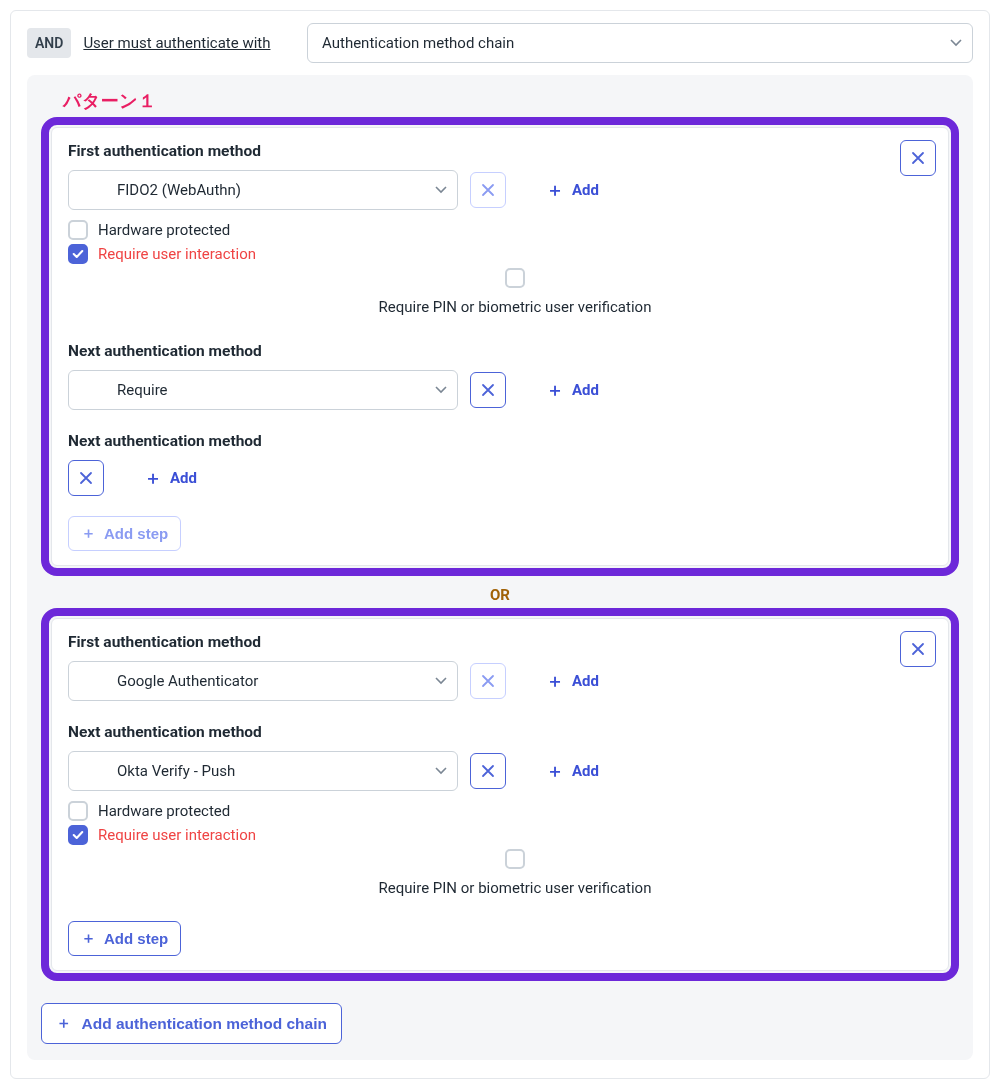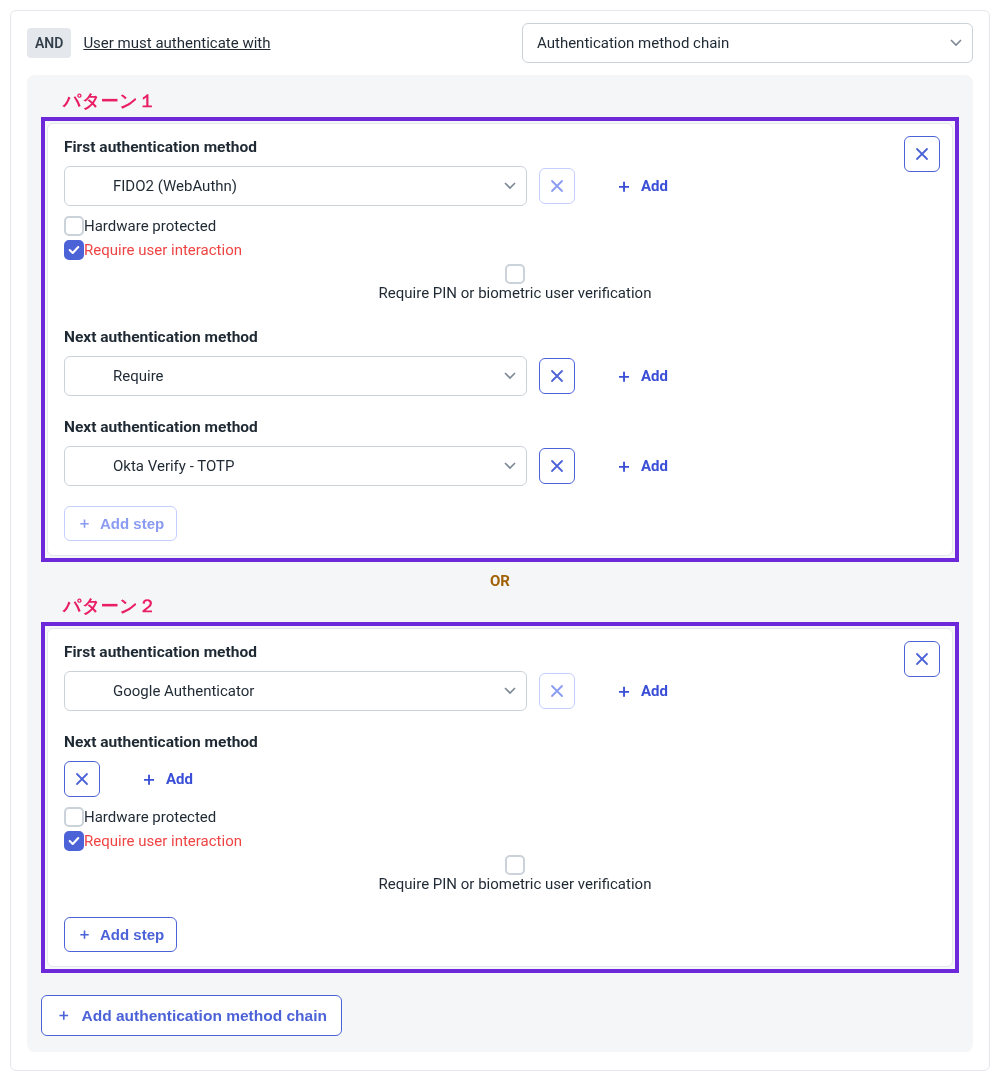--- a/index.html
+++ b/index.html
@@ -28,21 +28,21 @@
     border-radius: 4px;
     padding: 7px 8px;
     font-weight: 600;
     font-size: 14px;
     color: #323f4b;
   }
   .top-label { flex: 0 0 auto; text-decoration: underline; }
   .top-spacer { flex: 1; }
   .top-select {
     flex: none;
-    width: 451px;
+    width: 666px;
   }
   .select {
     position: relative;
     border: 1px solid #cbd2d9;
     border-radius: 6px;
     background: #fff;
     height: 40px;
     display: flex;
     align-items: center;
     padding: 0 32px 0 14px;
@@ -63,22 +63,22 @@
     position: relative;
   }
   .pattern-label {
     color: #e91e63;
     font-weight: 700;
     font-size: 18px;
     margin: 0 0 4px 22px;
     letter-spacing: 0.5px;
   }
   .pattern-box {
-    border: 4px solid #6d28d9;
-    border-radius: 0;
+    border: 8px solid #6d28d9;
+    border-radius: 16px;
     padding: 2px;
     margin-bottom: 8px;
   }
   .panel {
     background: #fff;
     border: 1px solid #e4e7eb;
     border-radius: 6px;
     padding: 14px 16px 14px;
     position: relative;
   }
@@ -100,21 +100,21 @@
   .group-title {
     font-weight: 700;
     margin: 0 0 10px;
     font-size: 15.5px;
   }
   .method-row {
     display: flex;
     align-items: center;
     gap: 12px;
   }
-  .method-select { width: 463px; padding-left: 48px; }
+  .method-select { width: 390px; padding-left: 48px; }
   .remove-btn {
     width: 36px;
     height: 36px;
     border: 1.5px solid #4c63d8;
     border-radius: 6px;
     background: #fff;
     color: #4c63d8;
     display: flex;
     align-items: center;
     justify-content: center;
@@ -128,20 +128,21 @@
     color: #3b4fd6;
     font-weight: 700;
     cursor: pointer;
     margin-left: 28px;
   }
   .add-link .plus { font-size: 18px; line-height: 1; }
   .opts { margin: 10px 0 0 0; }
   .opt-row {
     display: flex;
     align-items: center;
+    gap: 10px;
     margin: 4px 0;
     font-size: 15px;
   }
   .opt-row.indent { margin-left: 30px; flex-direction: column; }
   .cb {
     width: 20px; height: 20px;
     border: 2px solid #cbd2d9;
     border-radius: 5px;
     background: #fff;
     flex: none;
@@ -268,44 +269,35 @@
               <button class="remove-btn">
                 <svg width="14" height="14" viewBox="0 0 14 14">
                   <path d="M2 2 L12 12 M12 2 L2 12" stroke="currentColor" stroke-width="1.8" stroke-linecap="round"></path>
                 </svg>
               </button>
               <span class="add-link">
                 <span class="plus">＋</span>
                 <span>Add</span>
               </span>
             </div><div class="section-gap"></div><div class="group-title">Next authentication method</div><div class="method-row">
-              <div class="select method-select">
-                <span>Okta Verify - TOTP</span>
-                <span class="caret">
-                  <svg width="12" height="12" viewBox="0 0 12 12">
-                    <path d="M1 3 L6 8 L11 3" stroke="currentColor" stroke-width="1.6" fill="none"></path>
-                  </svg>
-                </span>
-              </div>
               <button class="remove-btn">
                 <svg width="14" height="14" viewBox="0 0 14 14">
                   <path d="M2 2 L12 12 M12 2 L2 12" stroke="currentColor" stroke-width="1.8" stroke-linecap="round"></path>
                 </svg>
               </button>
               <span class="add-link">
                 <span class="plus">＋</span>
                 <span>Add</span>
               </span>
             </div><button class="addstep-btn muted">
               <span class="plus">＋</span>
               <span>Add step</span>
             </button></div>
         </div>
         <div class="or-sep">OR</div>
-        <div class="pattern-label">パターン２</div>
         <div class="pattern-box">
           <div class="panel"><button class="panel-close">
               <svg width="14" height="14" viewBox="0 0 14 14">
                 <path d="M2 2 L12 12 M12 2 L2 12" stroke="currentColor" stroke-width="1.8" stroke-linecap="round"></path>
               </svg>
             </button><div class="group-title">First authentication method</div><div class="method-row">
               <div class="select method-select">
                 <span>Google Authenticator</span>
                 <span class="caret">
                   <svg width="12" height="12" viewBox="0 0 12 12">
@@ -316,20 +308,28 @@
               <button class="remove-btn muted">
                 <svg width="14" height="14" viewBox="0 0 14 14">
                   <path d="M2 2 L12 12 M12 2 L2 12" stroke="currentColor" stroke-width="1.8" stroke-linecap="round"></path>
                 </svg>
               </button>
               <span class="add-link">
                 <span class="plus">＋</span>
                 <span>Add</span>
               </span>
             </div><div class="section-gap"></div><div class="group-title">Next authentication method</div><div class="method-row">
+              <div class="select method-select">
+                <span>Okta Verify - Push</span>
+                <span class="caret">
+                  <svg width="12" height="12" viewBox="0 0 12 12">
+                    <path d="M1 3 L6 8 L11 3" stroke="currentColor" stroke-width="1.6" fill="none"></path>
+                  </svg>
+                </span>
+              </div>
               <button class="remove-btn">
                 <svg width="14" height="14" viewBox="0 0 14 14">
                   <path d="M2 2 L12 12 M12 2 L2 12" stroke="currentColor" stroke-width="1.8" stroke-linecap="round"></path>
                 </svg>
               </button>
               <span class="add-link">
                 <span class="plus">＋</span>
                 <span>Add</span>
               </span>
             </div><div class="opts">

